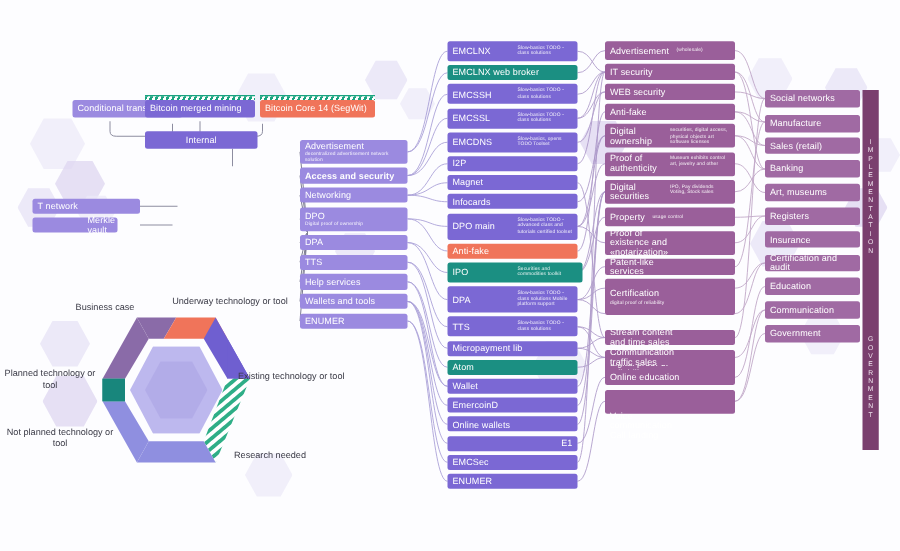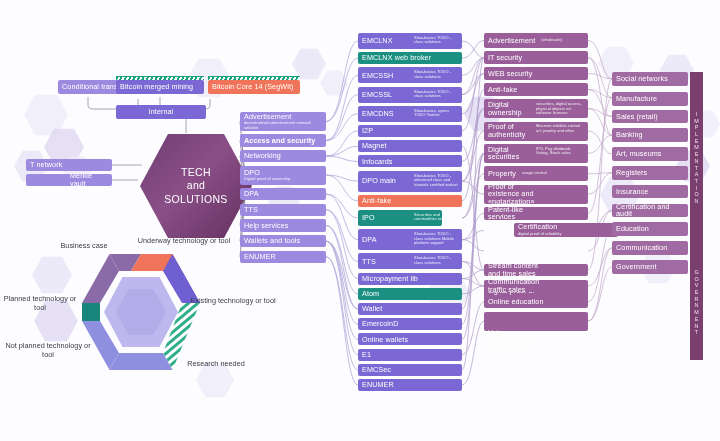--- a/index.html
+++ b/index.html
@@ -202,29 +202,24 @@
   <div class="node c-orange" style="left:208px; top:80px; width:92px;  height:14px;">
     <span class="main">Bitcoin Core 14 (SegWit)</span>
   </div>
   <div class="node c-violet" style="left:116px; top:105px; width:90px; height:14px; justify-content:center;">
     <span class="main">Internal</span>
   </div>
 
   <div class="node c-lilac" style="left:26px; top:159px; width:86px; height:12px;">
     <span class="main">T network</span>
   </div>
-  <div class="node c-lilac" style="left:26px; top:174px; width:86px; height:12px;padding-left:44px;">
+  <div class="node c-lilac" style="left:26px; top:174px; width:68px; height:12px;padding-left:44px;">
     <span class="main">Merkle vault</span>
   </div>
 
-  <div class="centerhex" style="left:140px; top:134px;">
-    <span>TECH</span>
-    <span>and</span>
-    <span>SOLUTIONS</span>
-  </div>
 
   <div class="col" id="col-categories" style="left:240px; top:112px; width:86px;">
       <div class="node c-lilac" style="left: 0px; top: 0px; width: 86px; height: 19px;">
         <div style="display: flex; flex-direction: column; justify-content: center; width: 100%;">
           <span class="main">Advertisement</span>
           <span class="sub">decentralized advertisement network solution</span>
         </div>
       </div>
       <div class="node c-lilac" style="left: 0px; top: 22.2px; width: 86px; height: 12.5px;">
         <div style="display: flex; flex-direction: column; justify-content: center; width: 100%; font-weight: bold;">
@@ -317,21 +312,21 @@
         <div style="display: flex; flex-direction: column; justify-content: center; width: 100%; position: static;">
           <span class="main">DPO main</span>
           <span class="sub" style="position: absolute; left: 56px; top: 3px; width: 44px; margin-top: 0px;">Slow-basics TODO -advanced class and tutorials certified toolset</span>
         </div>
       </div>
       <div class="node c-orange" style="left: 0px; top: 161.8px; width: 104px; height: 12px; position: absolute;">
         <div style="display: flex; flex-direction: column; justify-content: center; width: 100%; position: static;">
           <span class="main">Anti-fake</span>
         </div>
       </div>
-      <div class="node c-teal" style="left: 0px; top: 177px; width: 84px; height: 16px; position: absolute;">
+      <div class="node c-teal" style="left: 0px; top: 177px; width: 108px; height: 16px; position: absolute;">
         <div style="display: flex; flex-direction: column; justify-content: center; width: 100%; position: static;">
           <span class="main">IPO</span>
           <span class="sub" style="position: absolute; left: 56px; top: 3px; width: 44px; margin-top: 0px;">Securities and commodities toolkit</span>
         </div>
       </div>
       <div class="node c-violet" style="left: 0px; top: 196.2px; width: 104px; height: 21px; position: absolute;">
         <div style="display: flex; flex-direction: column; justify-content: center; width: 100%; position: static;">
           <span class="main">DPA</span>
           <span class="sub" style="position: absolute; left: 56px; top: 3px; width: 44px; margin-top: 0px;">Slow-basics TODO -class solutions Mobile platform support</span>
         </div>
@@ -361,21 +356,21 @@
         <div style="display: flex; flex-direction: column; justify-content: center; width: 100%; position: static;">
           <span class="main">EmercoinD</span>
         </div>
       </div>
       <div class="node c-violet" style="left: 0px; top: 300.4px; width: 104px; height: 12px; position: absolute;">
         <div style="display: flex; flex-direction: column; justify-content: center; width: 100%; position: static;">
           <span class="main">Online wallets</span>
         </div>
       </div>
       <div class="node c-violet" style="left: 0px; top: 315.6px; width: 104px; height: 12px; position: absolute;">
-        <div style="display: flex; flex-direction: column; justify-content: center; width: 100%; position: static;">
+        <div style="display: flex; flex-direction: column; justify-content: center; width: 100%; position: static; text-align: right;">
           <span class="main">E1</span>
         </div>
       </div>
       <div class="node c-violet" style="left: 0px; top: 330.8px; width: 104px; height: 12px; position: absolute;">
         <div style="display: flex; flex-direction: column; justify-content: center; width: 100%; position: static;">
           <span class="main">EMCSec</span>
         </div>
       </div>
       <div class="node c-violet" style="left: 0px; top: 346px; width: 104px; height: 12px; position: absolute;">
         <div style="display: flex; flex-direction: column; justify-content: center; width: 100%; position: static;">
@@ -432,21 +427,21 @@
       <div class="node c-plum" style="left: 0px; top: 151.7px; width: 104px; height: 19px;">
         <div style="display: flex; flex-direction: column; justify-content: center; width: 100%;">
           <span class="main" style="max-width: 58px;">Proof of existence and «notarization»</span>
         </div>
       </div>
       <div class="node c-plum" style="left: 0px; top: 174.1px; width: 104px; height: 12.5px;">
         <div style="display: flex; flex-direction: column; justify-content: center; width: 100%;">
           <span class="main" style="max-width: 58px;">Patent-like services</span>
         </div>
       </div>
-      <div class="node c-plum" style="left: 0px; top: 190px; width: 104px; height: 14px; margin-left: 30px;">
+      <div class="node c-plum" style="left: 0px; top: 190px; width: 104px; height: 29px;">
         <div style="display: flex; flex-direction: column; justify-content: center; width: 100%;">
           <span class="main" style="max-width: 58px;">Certification</span>
           <span class="sub">digital proof of reliability</span>
         </div>
       </div>
       <div class="node c-plum" style="left: 0px; top: 208.4px; width: 104px; height: 19px; margin-top: 40px;">
         <div style="display: flex; flex-direction: column; justify-content: center; width: 100%;">
           <span class="main" style="max-width: 58px;">Documents digital proof of reliability</span>
         </div>
       </div>

